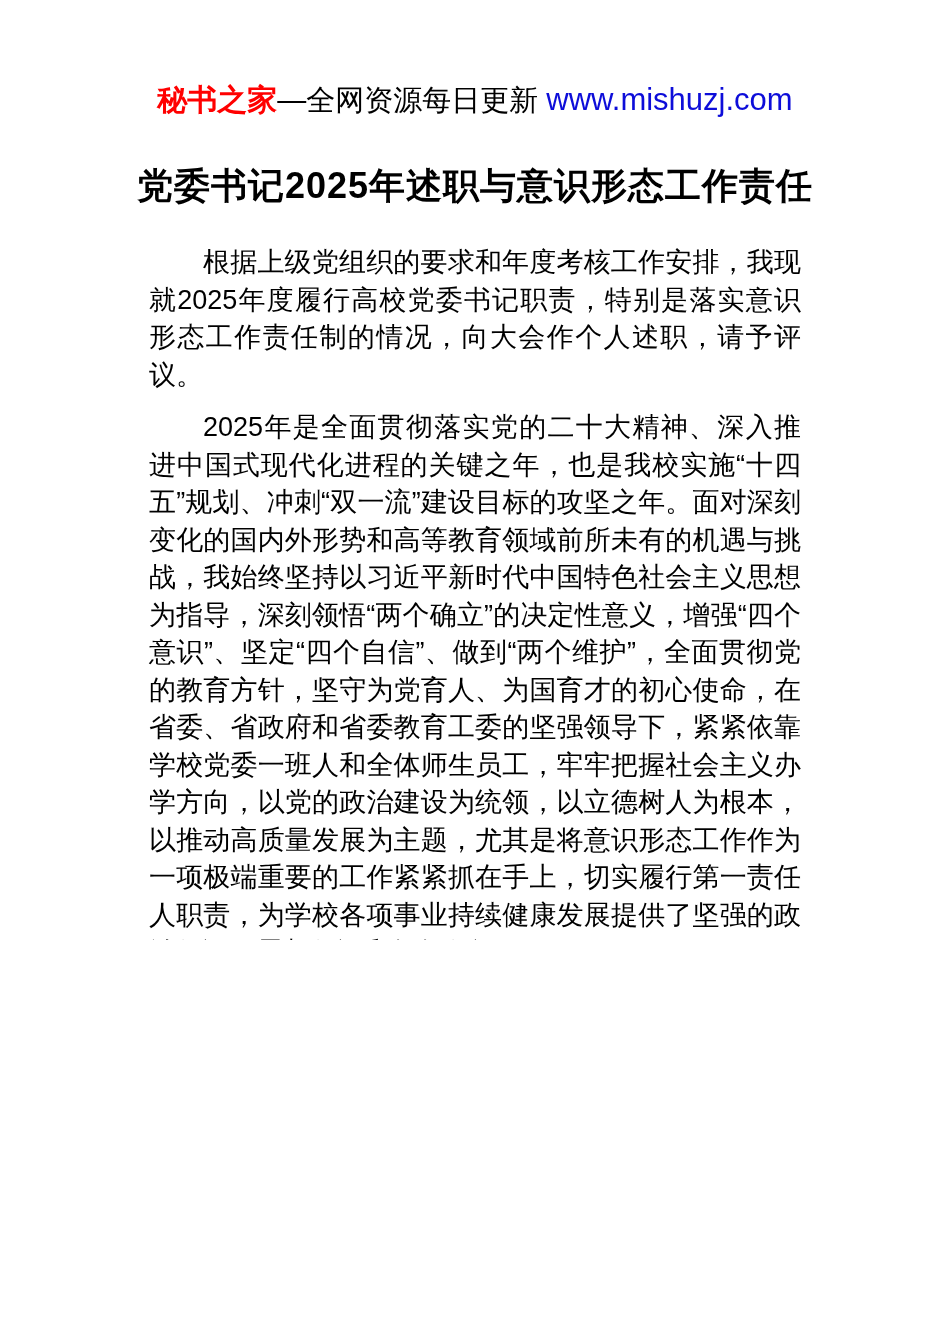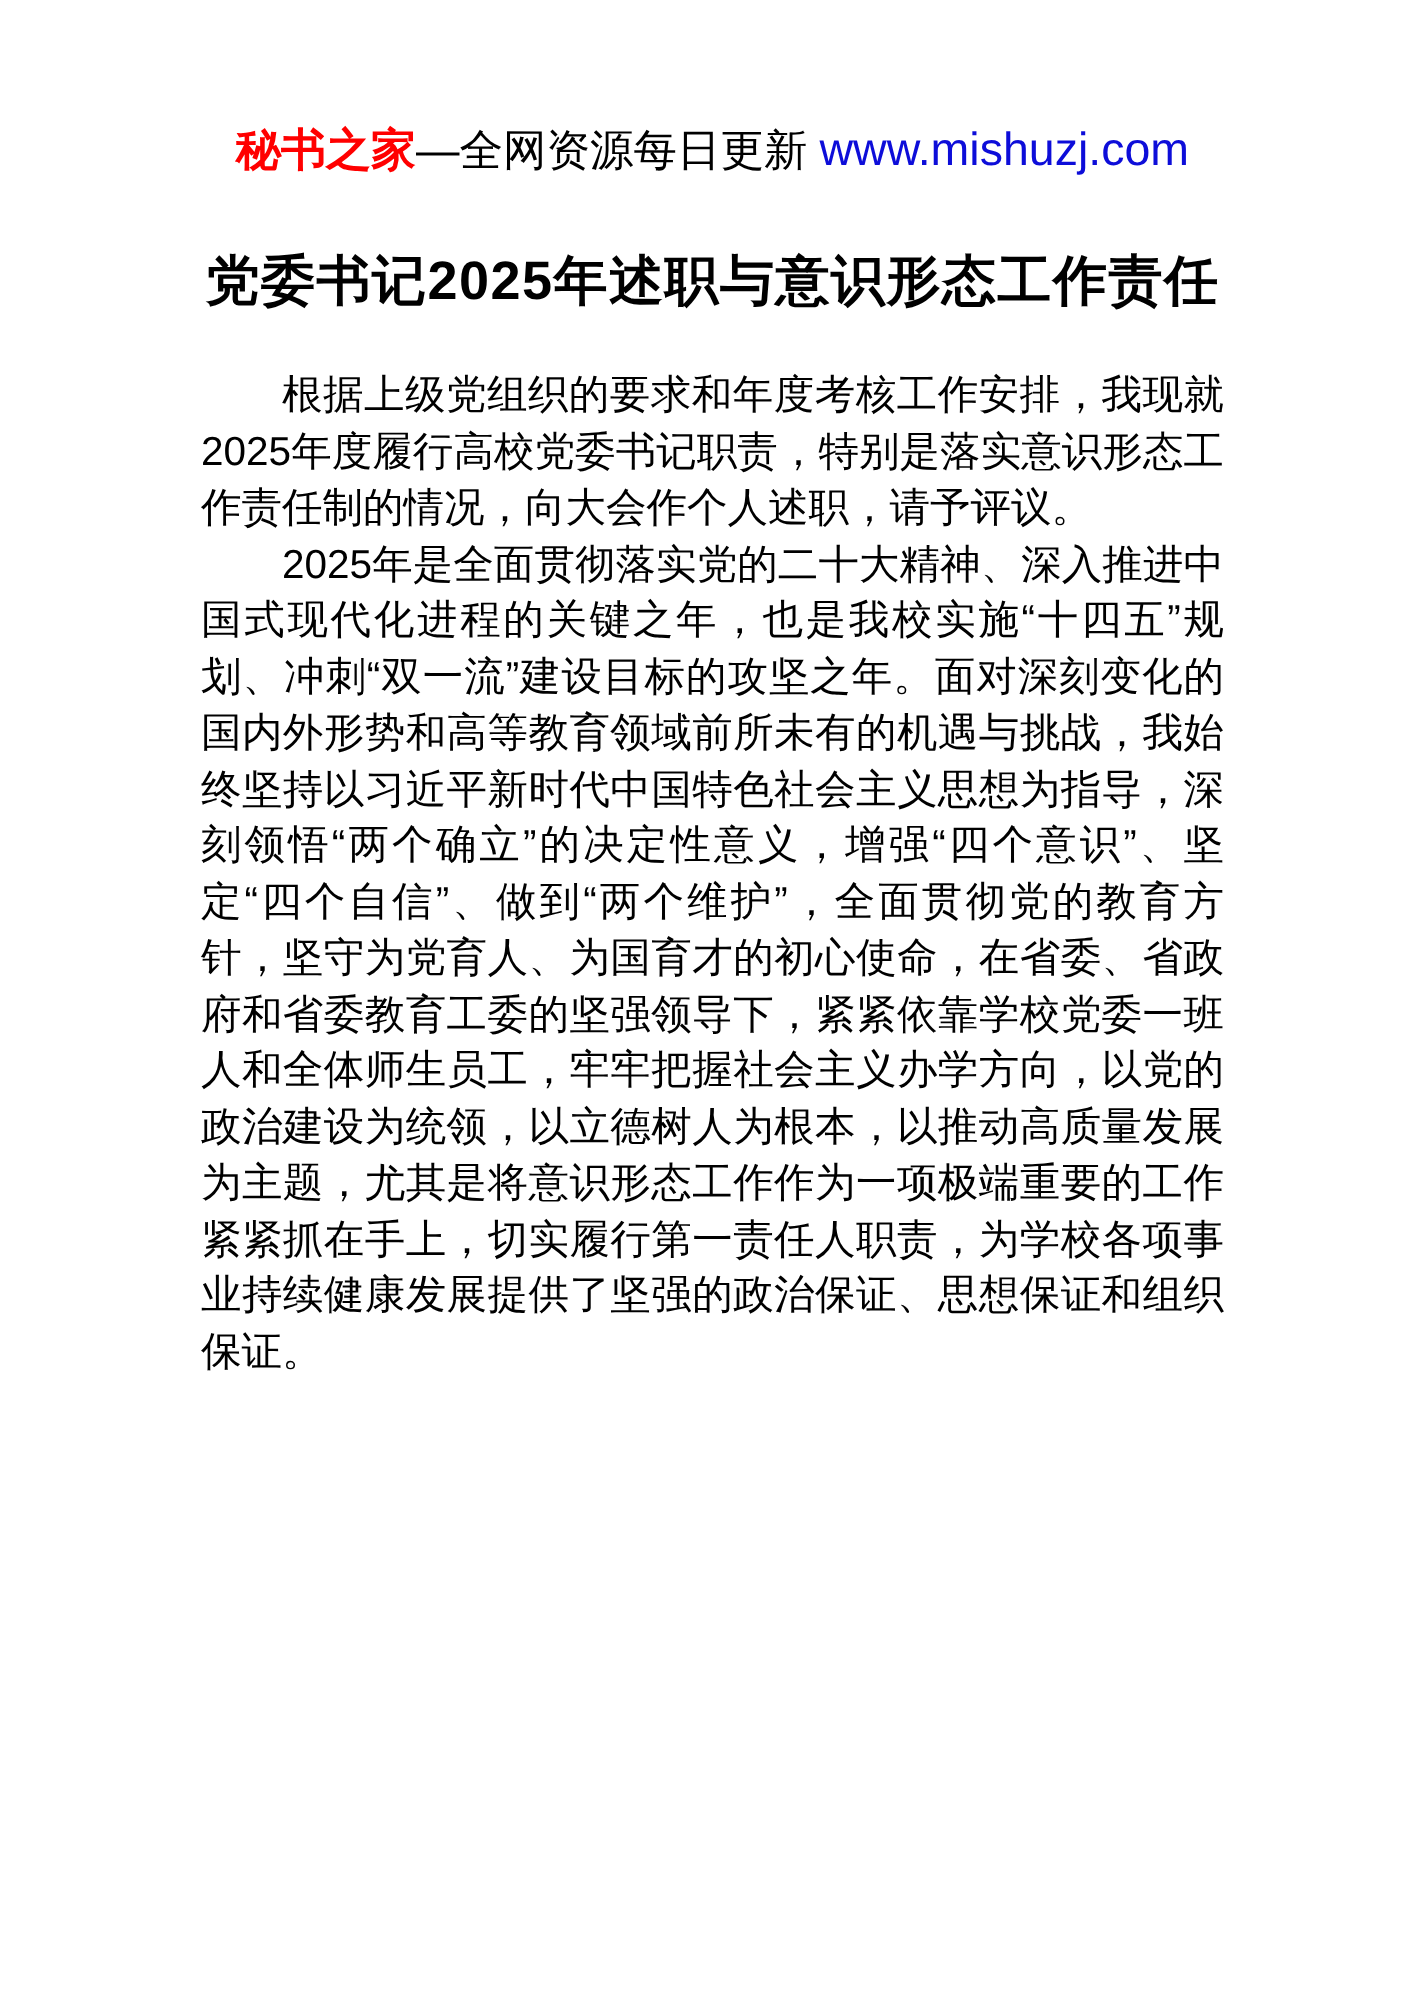--- a/index.html
+++ b/index.html
@@ -48,21 +48,21 @@
   }
   .content {
     width: 682px;
     margin: 22px auto 0 auto;
     font-size: 27px;
     line-height: 37.5px;
     text-align: justify;
     text-justify: inter-ideograph;
   }
   .content p {
-    margin: 0;
+    margin: 15px;
     padding: 0;
     text-indent: 2em;
   }
 </style>
 </head>
 <body>
 
 <div class="page">
 
   <div class="header">

